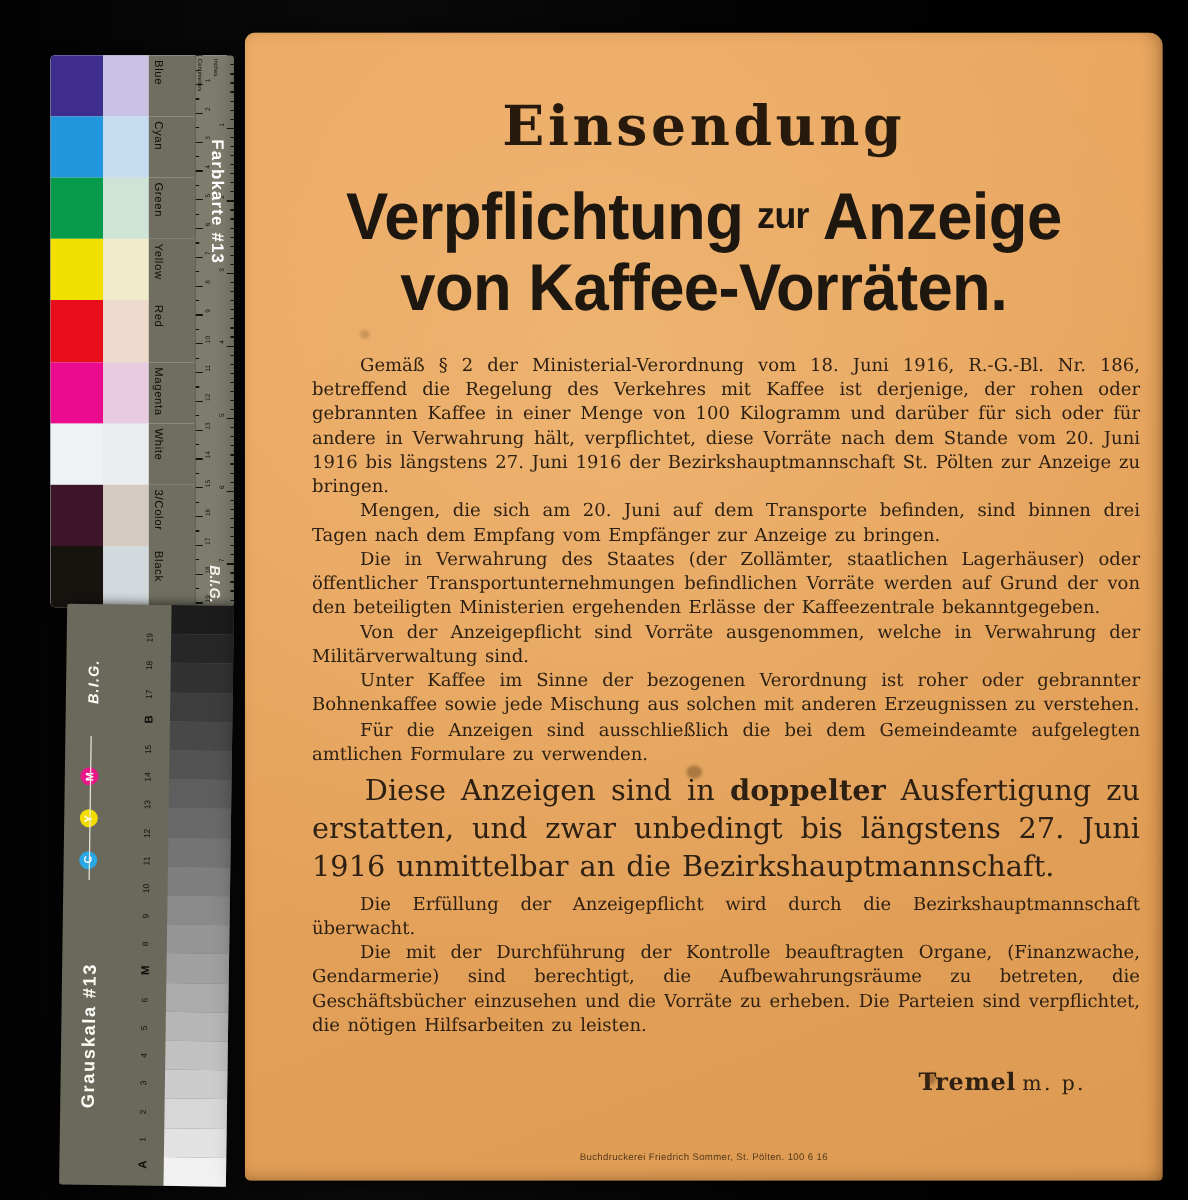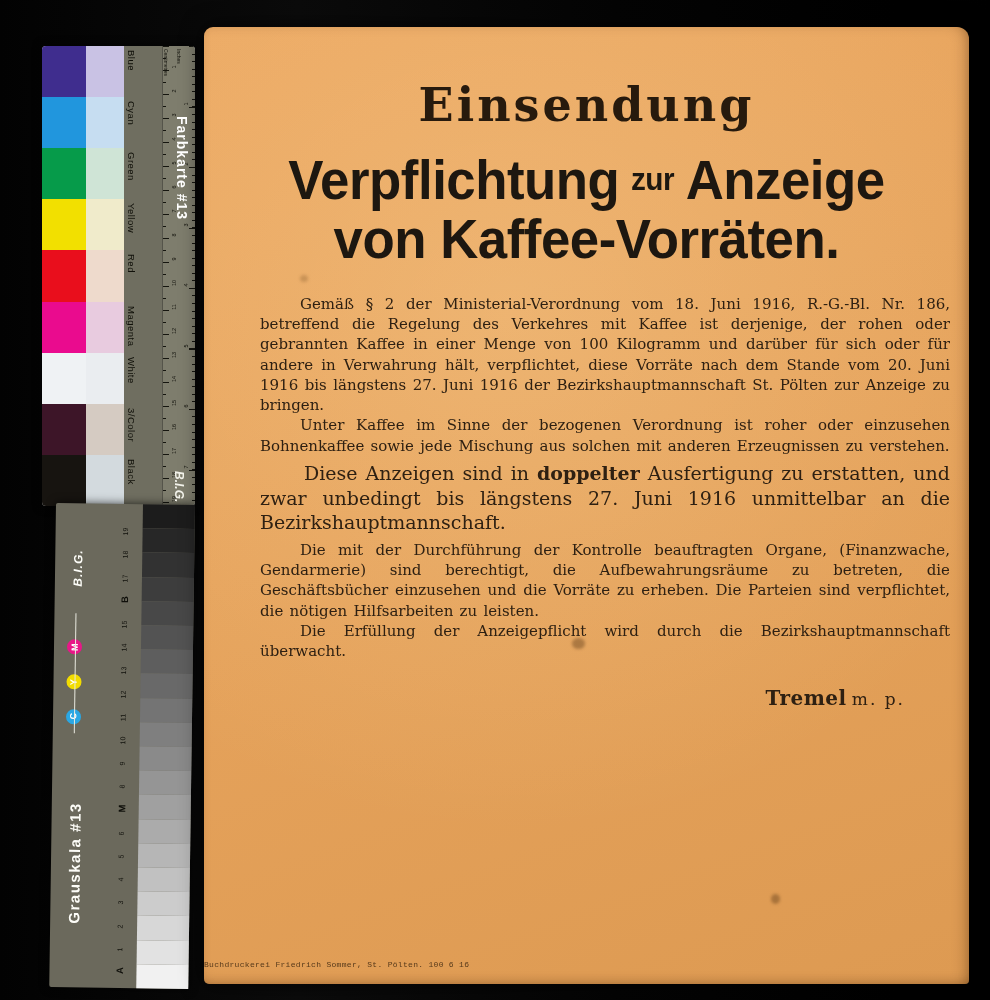--- a/index.html
+++ b/index.html
@@ -21,31 +21,31 @@
   .poster-subtitle{margin:13px 14px 0;text-align:center;
     font-family:"DejaVu Serif",serif;font-size:16px;word-spacing:3px;color:#2e2012;}
   .headline{margin-top:22px;text-align:center;font-weight:700;color:#1d1710;
     transform:scaleX(.96);transform-origin:50% 0;letter-spacing:-.5px;}
   .hl-line{font-size:55px;line-height:1.06;}
   .hl-zur{font-size:31px;vertical-align:9px;margin:0 12px;}
   .poster-body{margin:26px 19px 0 56px;
     font-family:"DejaVu Serif",serif;font-size:15px;line-height:1.35;
     text-align:justify;word-spacing:1.5px;color:#2e2012;}
   .poster-body p{margin:0;text-indent:40px;}
-  .poster-body p.large{font-size:19px;line-height:1.3;text-indent:44px;margin:5px 0;}
+  .poster-body p.large{font-size:24px;line-height:1.3;text-indent:44px;margin:5px 0;}
   .poster-body p.stretch{text-align-last:justify;}
   .poster-body .b{font-weight:bold;}
   .sig-row{margin-top:22px;padding-right:64px;text-align:right;}
   .signature{display:inline-block;text-align:center;font-family:"DejaVu Serif",serif;}
   .sig-role{font-size:16px;word-spacing:2px;}
   .sig-name-line{font-size:16px;margin-top:3px;}
   .sig-name{font-weight:bold;font-size:20px;letter-spacing:.5px;}
   .sig-suffix{font-size:17px;letter-spacing:2px;}
-  .imprint{position:absolute;left:0;right:0;bottom:15px;
-    font-family:Liberation Mono, monospace;font-size:8px;letter-spacing:.3px;color:rgba(62,40,16,.85);}
+  .imprint{position:absolute;left:0;right:0;bottom:15px;text-align:center;
+    font-family:Liberation Sans, sans-serif;font-size:8px;letter-spacing:.3px;color:rgba(62,40,16,.85);}
   .stain{position:absolute;border-radius:50%;filter:blur(1.5px);background:rgba(80,48,15,.38);}
   .stain.s1{left:368px;top:611px;width:13px;height:11px;}
   .stain.s2{left:567px;top:867px;width:9px;height:10px;}
   .stain.s3{left:96px;top:248px;width:8px;height:7px;background:rgba(80,48,15,.22);}
 
   
   .farbkarte{position:absolute;left:42px;top:46px;width:153px;height:460px;
     background:#e9e9e9;border-radius:4px;overflow:hidden;
     box-shadow:0 0 10px rgba(0,0,0,.7);}
   .fk-grid{position:absolute;inset:0;display:grid;
@@ -249,24 +249,28 @@
 
     <div class="poster-title">Einsendung</div>
 
     <div class="headline">
       <div class="hl-line"><span>Verpflichtung</span><span class="hl-zur">zur</span><span>Anzeige</span></div>
       <div class="hl-line">von Kaffee-Vorräten.</div>
     </div>
 
     <div class="poster-body">
         <p class="para"><span>Gemäß § 2 der Ministerial-Verordnung vom 18. Juni 1916, R.-G.-Bl. Nr. 186, betreffend die Regelung des Verkehres mit Kaffee ist derjenige, der rohen oder gebrannten Kaffee in einer Menge von 100 Kilogramm und darüber für sich oder für andere in Verwahrung hält, verpflichtet, diese Vorräte nach dem Stande vom 20. Juni 1916 bis längstens 27. Juni 1916 der Bezirkshauptmannschaft St. Pölten zur Anzeige zu bringen.</span></p>
-        <p class="para"><span>Unter Kaffee im Sinne der bezogenen Verordnung ist roher oder einzusehen Bohnenkaffee sowie jede Mischung aus solchen mit anderen Erzeugnissen zu verstehen.</span></p>
+        <p class="para"><span>Mengen, die sich am 20. Juni auf dem Transporte befinden, sind binnen drei Tagen nach dem Empfang vom Empfänger zur Anzeige zu bringen.</span></p>
+        <p class="para"><span>Die in Verwahrung des Staates (der Zollämter, staatlichen Lagerhäuser) oder öffentlicher Transportunternehmungen befindlichen Vorräte werden auf Grund der von den beteiligten Ministerien ergehenden Erlässe der Kaffeezentrale bekanntgegeben.</span></p>
+        <p class="para"><span>Von der Anzeigepflicht sind Vorräte ausgenommen, welche in Verwahrung der Militärverwaltung sind.</span></p>
+        <p class="para"><span>Unter Kaffee im Sinne der bezogenen Verordnung ist roher oder gebrannter Bohnenkaffee sowie jede Mischung aus solchen mit anderen Erzeugnissen zu verstehen.</span></p>
+        <p class="para"><span>Für die Anzeigen sind ausschließlich die bei dem Gemeindeamte aufgelegten amtlichen Formulare zu verwenden.</span></p>
         <p class="para large"><span>Diese Anzeigen sind in </span><span class="b">doppelter</span><span> Ausfertigung zu erstatten, und zwar unbedingt bis längstens 27. Juni 1916 unmittelbar an die Bezirkshauptmannschaft.</span></p>
+        <p class="para stretch"><span>Die Erfüllung der Anzeigepflicht wird durch die Bezirkshauptmannschaft überwacht.</span></p>
         <p class="para"><span>Die mit der Durchführung der Kontrolle beauftragten Organe, (Finanzwache, Gendarmerie) sind berechtigt, die Aufbewahrungsräume zu betreten, die Geschäftsbücher einzusehen und die Vorräte zu erheben. Die Parteien sind verpflichtet, die nötigen Hilfsarbeiten zu leisten.</span></p>
-        <p class="para stretch"><span>Die Erfüllung der Anzeigepflicht wird durch die Bezirkshauptmannschaft überwacht.</span></p>
       </div>
 
     <div class="sig-row">
       <div class="signature">
         <div class="sig-name-line"><span class="sig-name">Tremel</span> <span class="sig-suffix">m. p.</span></div>
       </div>
     </div>
 
     <div class="imprint">Buchdruckerei Friedrich Sommer, St. Pölten.  100 6 16</div>
   </div>

